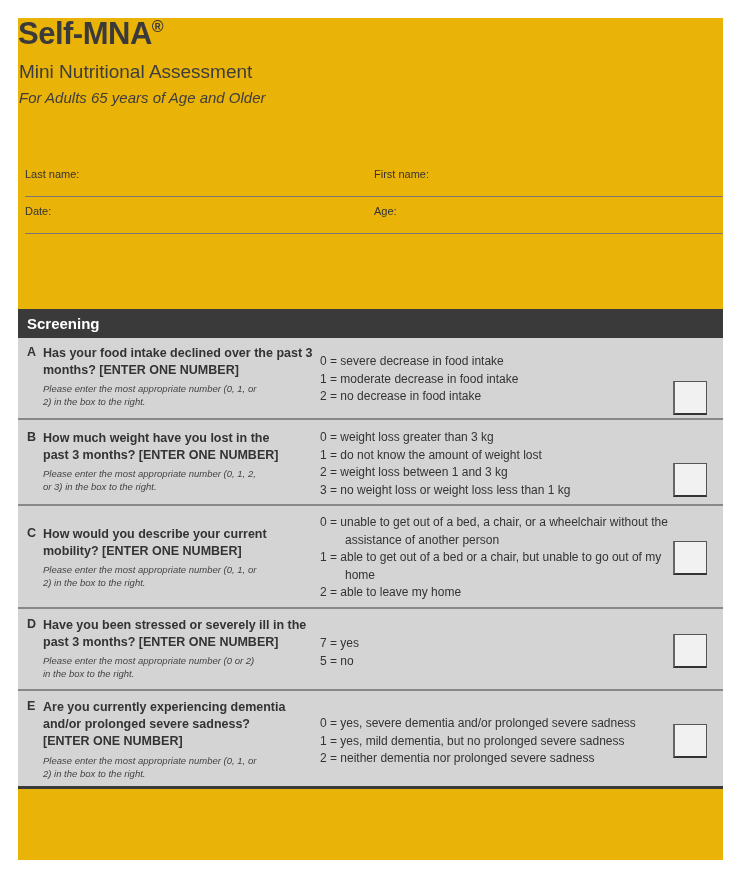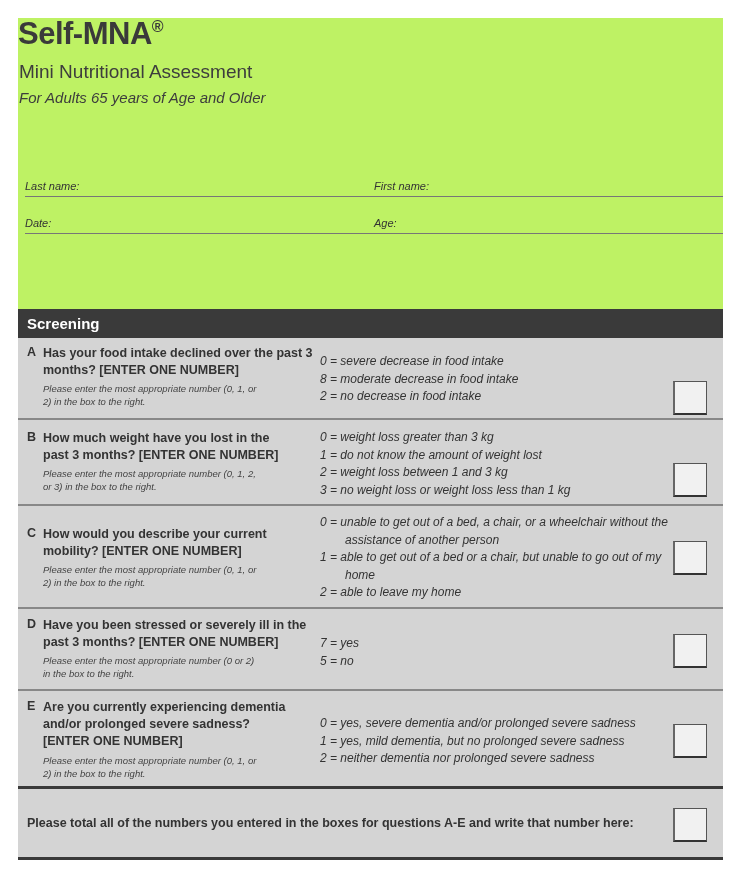--- a/index.html
+++ b/index.html
@@ -1,42 +1,42 @@
 <!DOCTYPE html>
 <html><head>
   <meta charset="utf-8">
   <style>
     html, body { margin: 0; padding: 0; background: #ffffff; }
     body { width: 743px; height: 885px; position: relative; overflow: hidden;
            font-family: "Liberation Sans", sans-serif; color: #333333; }
-    .page { position: absolute; left: 18px; top: 18px; width: 705px; height: 842px; background: #bef264; }
+    .page { position: absolute; left: 18px; top: 18px; width: 705px; height: 842px; background: #eab308; }
     .title { position: absolute; left: 0; top: -2px; font-size: 31px; font-weight: bold; color: #3a3a3a; letter-spacing: -0.5px; }
     .title sup { font-size: 16px; vertical-align: 12px; }
     .subtitle { position: absolute; left: 1px; top: 43px; font-size: 19px; color: #3d3d3d; }
     .tagline { position: absolute; left: 1px; top: 71px; font-size: 15px; font-style: italic; color: #3d3d3d; }
 
     .field { position: absolute; height: 20px; border-bottom: 1px solid #777; font-size: 11px; color: #333; }
-    .field span { position: absolute; left: 0; bottom: 4px; font-style: italic; }
+    .field span { position: absolute; left: 0; bottom: 16px; }
     .f-last  { left: 7px;  top: 158px; width: 350px; }
     .f-first { left: 355px; top: 158px; width: 350px; }
     .f-date  { left: 7px;  top: 195px; width: 350px; }
     .f-age   { left: 355px; top: 195px; width: 350px; }
     .f-first span, .f-age span { left: 1px; }
 
     .instructions { position: absolute; left: 10px; top: 255px; font-size: 12px; color: #333; white-space: nowrap; }
 
     .screen-head { position: absolute; left: 0; top: 291px; width: 705px; height: 29px; background: #3a3a3a; }
     .screen-head span { position: absolute; left: 9px; top: 6px; font-size: 15px; font-weight: bold; color: #ffffff; }
 
     .row { position: absolute; left: 0; width: 705px; background: #d4d4d4; border-bottom: 2px solid #888888; box-sizing: border-box; }
     .row .letter { position: absolute; left: 9px; font-size: 12.5px; font-weight: bold; color: #333; }
     .row .q { position: absolute; left: 25px; width: 270px; font-size: 12.5px; font-weight: bold; line-height: 17px; color: #333; }
     .row .hint { position: absolute; left: 25px; width: 270px; font-size: 9.5px; font-style: italic; line-height: 13px; color: #444; }
     .row .opts { position: absolute; left: 302px; width: 355px; font-size: 12px; line-height: 17.5px; color: #333; }
-    .opt { padding-left: 25px; text-indent: -25px; font-style: italic; }
+    .opt { padding-left: 25px; text-indent: -25px; }
     .box { position: absolute; left: 655px; width: 34px; height: 34px; background: #f1f1f1;
            border: 1px solid #555; border-bottom: 2px solid #333; border-left: 2px solid #666; box-sizing: border-box; }
 
     .row-a { top: 320px; height: 82px; }
     .row-b { top: 402px; height: 86px; }
     .row-c { top: 488px; height: 103px; }
     .row-d { top: 591px; height: 82px; }
     .row-e { top: 673px; height: 98px; border-bottom: 3px solid #3a3a3a; }
 
     .total { position: absolute; left: 0; top: 771px; width: 705px; height: 71px; background: #d4d4d4; border-bottom: 3px solid #3a3a3a; box-sizing: border-box; }
@@ -68,21 +68,21 @@
   <div class="screen-head">
       <span>Screening</span>
     </div>
 
   <div class="row row-a">
     <div class="letter" style="top:7px">A</div>
     <div class="q" style="top:7px">Has your food intake declined over the past 3 months? [ENTER ONE NUMBER]</div>
     <div class="hint" style="top:44px;width:215px">Please enter the most appropriate number (0, 1, or 2) in the box to the right.</div>
     <div class="opts" style="top:15px">
       <div class="opt">0 = severe decrease in food intake</div>
-      <div class="opt">8 = moderate decrease in food intake</div>
+      <div class="opt">1 = moderate decrease in food intake</div>
       <div class="opt">2 = no decrease in food intake</div>
     </div>
     <div class="box" style="top:43px"></div>
   </div>
 
   <div class="row row-b">
     <div class="letter" style="top:10px">B</div>
     <div class="q" style="top:10px;width:250px">How much weight have you lost in the past 3 months? [ENTER ONE NUMBER]</div>
     <div class="hint" style="top:47px;width:215px">Please enter the most appropriate number (0, 1, 2, or 3) in the box to the right.</div>
     <div class="opts" style="top:9px">
@@ -122,17 +122,13 @@
     <div class="q" style="top:8px;width:250px">Are you currently experiencing dementia and/or prolonged severe sadness? [ENTER ONE NUMBER]</div>
     <div class="hint" style="top:63px;width:215px">Please enter the most appropriate number (0, 1, or 2) in the box to the right.</div>
     <div class="opts" style="top:24px;width:360px">
       <div class="opt">0 = yes, severe dementia and/or prolonged severe sadness</div>
       <div class="opt">1 = yes, mild dementia, but no prolonged severe sadness</div>
       <div class="opt">2 = neither dementia nor prolonged severe sadness</div>
     </div>
     <div class="box" style="top:33px"></div>
   </div>
 
-  <div class="total">
-    <div class="label">Please total all of the numbers you entered in the boxes for questions A-E and write that number here:</div>
-    <div class="box"></div>
-  </div>
 </div>
 
 </body></html>

